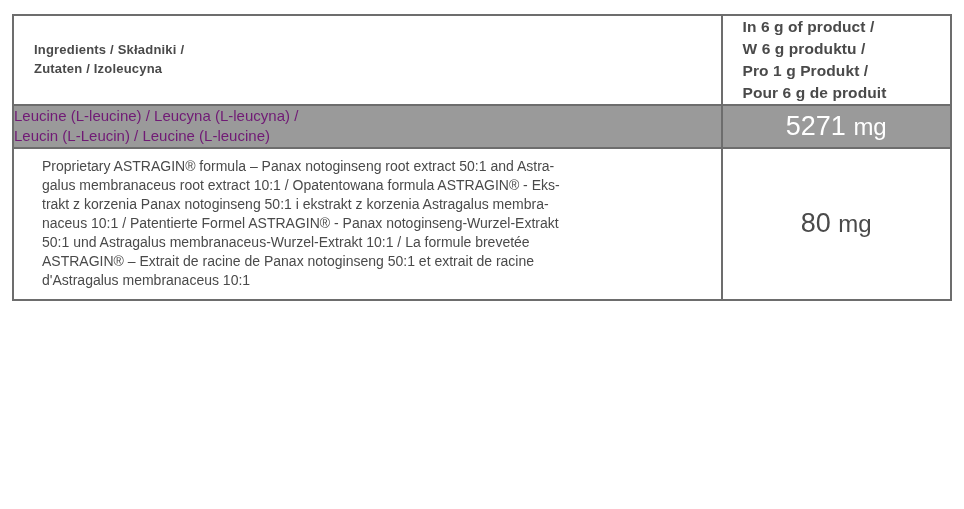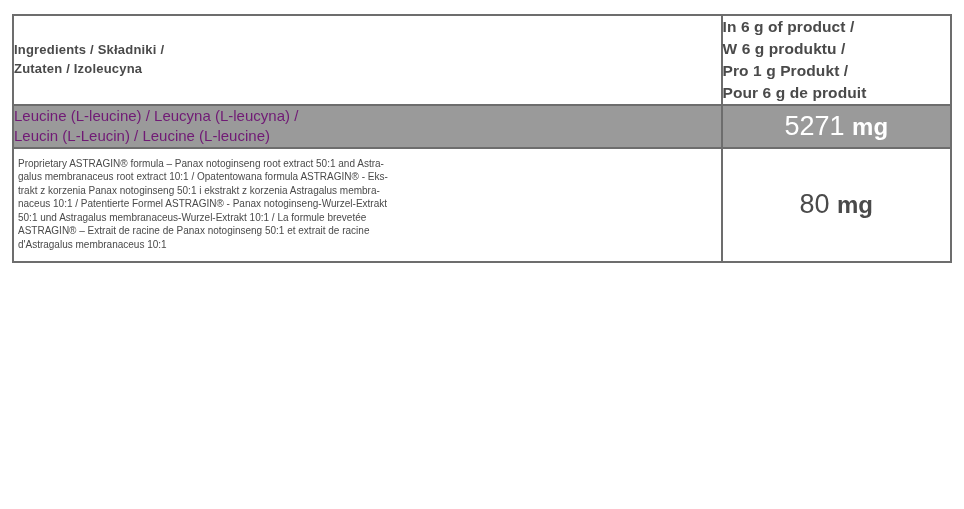--- a/index.html
+++ b/index.html
@@ -48,50 +48,50 @@
     letter-spacing: .2px;
   }
   .hdr-val {
     font-size: 15.5px;
     font-weight: bold;
     line-height: 1.42;
     color: #4a4a4a;
     letter-spacing: .1px;
     padding-left: 16px;
   }
-  .hdr-val div, .hdr-name div { white-space: nowrap; }
+  .hdr-val div, .hdr-name div { white-space: nowrap; padding-left: 20px; }
 
   
   tr.shaded td {
     background: #9a9a9a;
     color: #701a75;
   }
   tr.plain td {
     background: #ffffff;
     color: #4a4a4a;
   }
   .ing {
     font-size: 15px;
     line-height: 1.35;
     padding: 9px 10px 9px 12px;
   }
   .ing.small {
-    font-size: 10px;
+    font-size: 14px;
     line-height: 1.36;
-    padding: 8px 10px 9px 4px;
+    padding: 8px 10px 9px 28px;
   }
   .val {
     text-align: center;
     font-size: 27px;
     font-weight: normal;
     padding: 4px 6px;
     white-space: nowrap;
   }
   .val .unit {
-    font-weight: bold;
+    font-weight: normal;
     font-size: 24px;
   }
   tr.shaded .val { color: #ffffff; }
   tr.plain .val { color: #4a4a4a; }
   .line { display: block; }
 </style>
 </head>
 <body>
 
 <div class="sheet">

